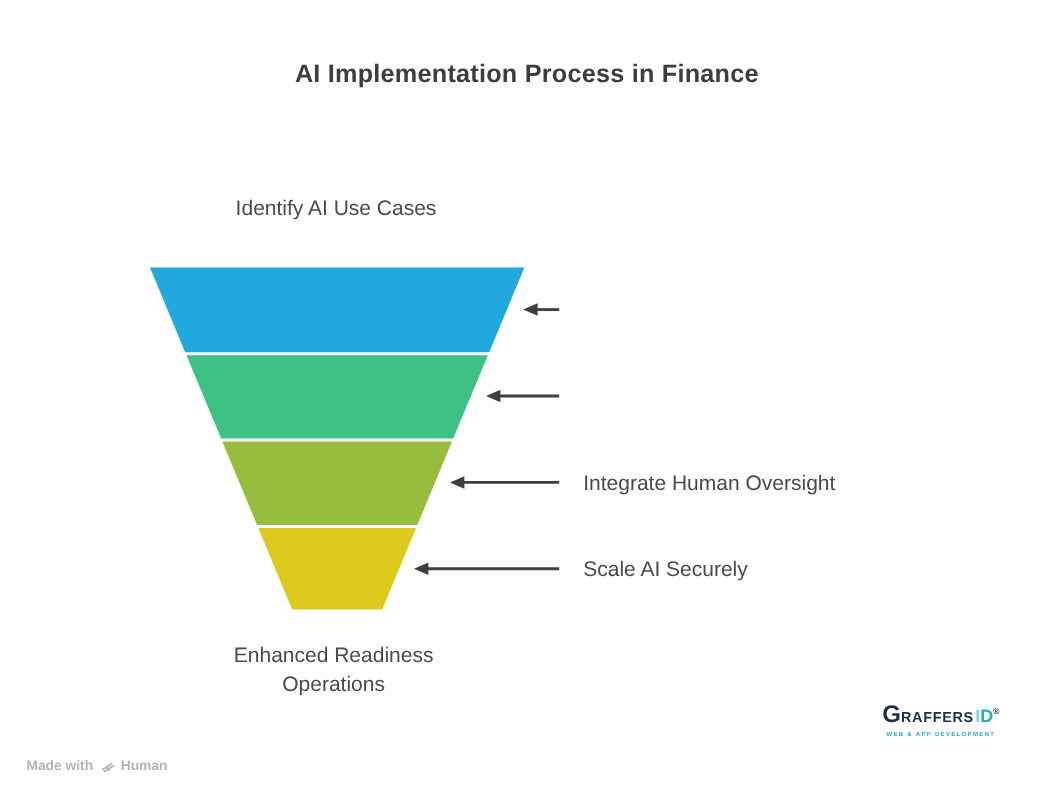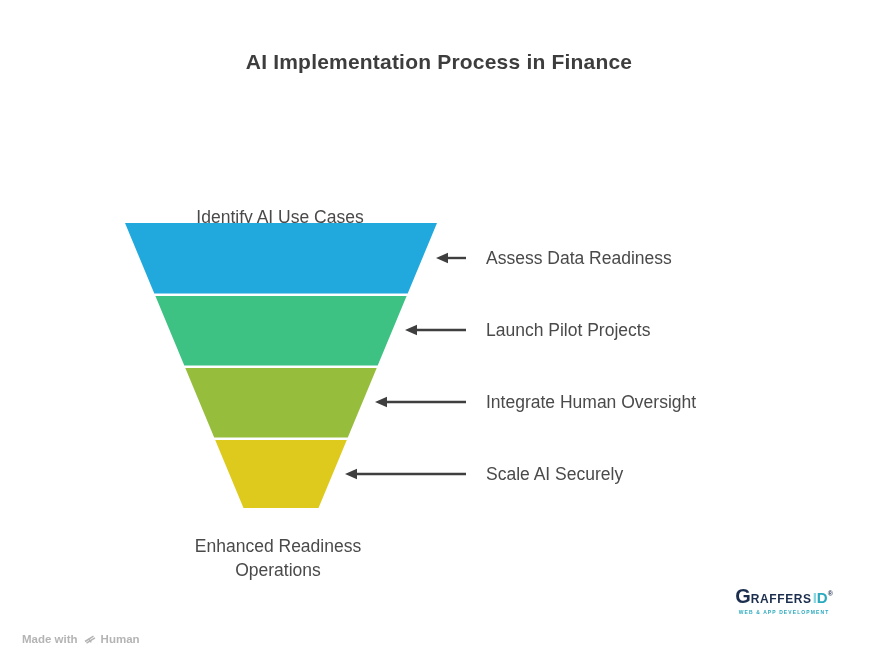--- a/index.html
+++ b/index.html
@@ -30,21 +30,20 @@
     left: 0;
   }
   .top-label {
     position: absolute;
     left: 130px;
     top: 163px;
     width: 300px;
     text-align: center;
     font-size: 17.5px;
     color: #4a4a4a;
-    margin-top: 44px;
   }
   .stage-label {
     position: absolute;
     left: 486px;
     font-size: 17.5px;
     color: #4a4a4a;
     line-height: 26px;
     white-space: nowrap;
   }
   .stage-label.s1 { top: 245px; }
@@ -130,22 +129,20 @@
       <line x1="466" y1="402" x2="386" y2="402" stroke-width="2.4" stroke="#3f3f3f"></line>
       <polygon points="375,402 387,396.8 387,407.2" fill="#3f3f3f"></polygon>
     </g>
 
     <g>
       <line x1="466" y1="474" x2="356" y2="474" stroke-width="2.4" stroke="#3f3f3f"></line>
       <polygon points="345,474 357,468.8 357,479.2" fill="#3f3f3f"></polygon>
     </g>
   </svg>
 
-  <div class="stage-label s1">Assess Data Readiness</div>
-  <div class="stage-label s2">Launch Pilot Projects</div>
   <div class="stage-label s3">Integrate Human Oversight</div>
   <div class="stage-label s4">Scale AI Securely</div>
 
   <div class="bottom-label">Enhanced Readiness
 Operations</div>
 
   <div class="credit">
     <span>Made with</span>
     <span class="napkin-icon">
       <svg width="13" height="12" viewBox="0 0 13 12">

